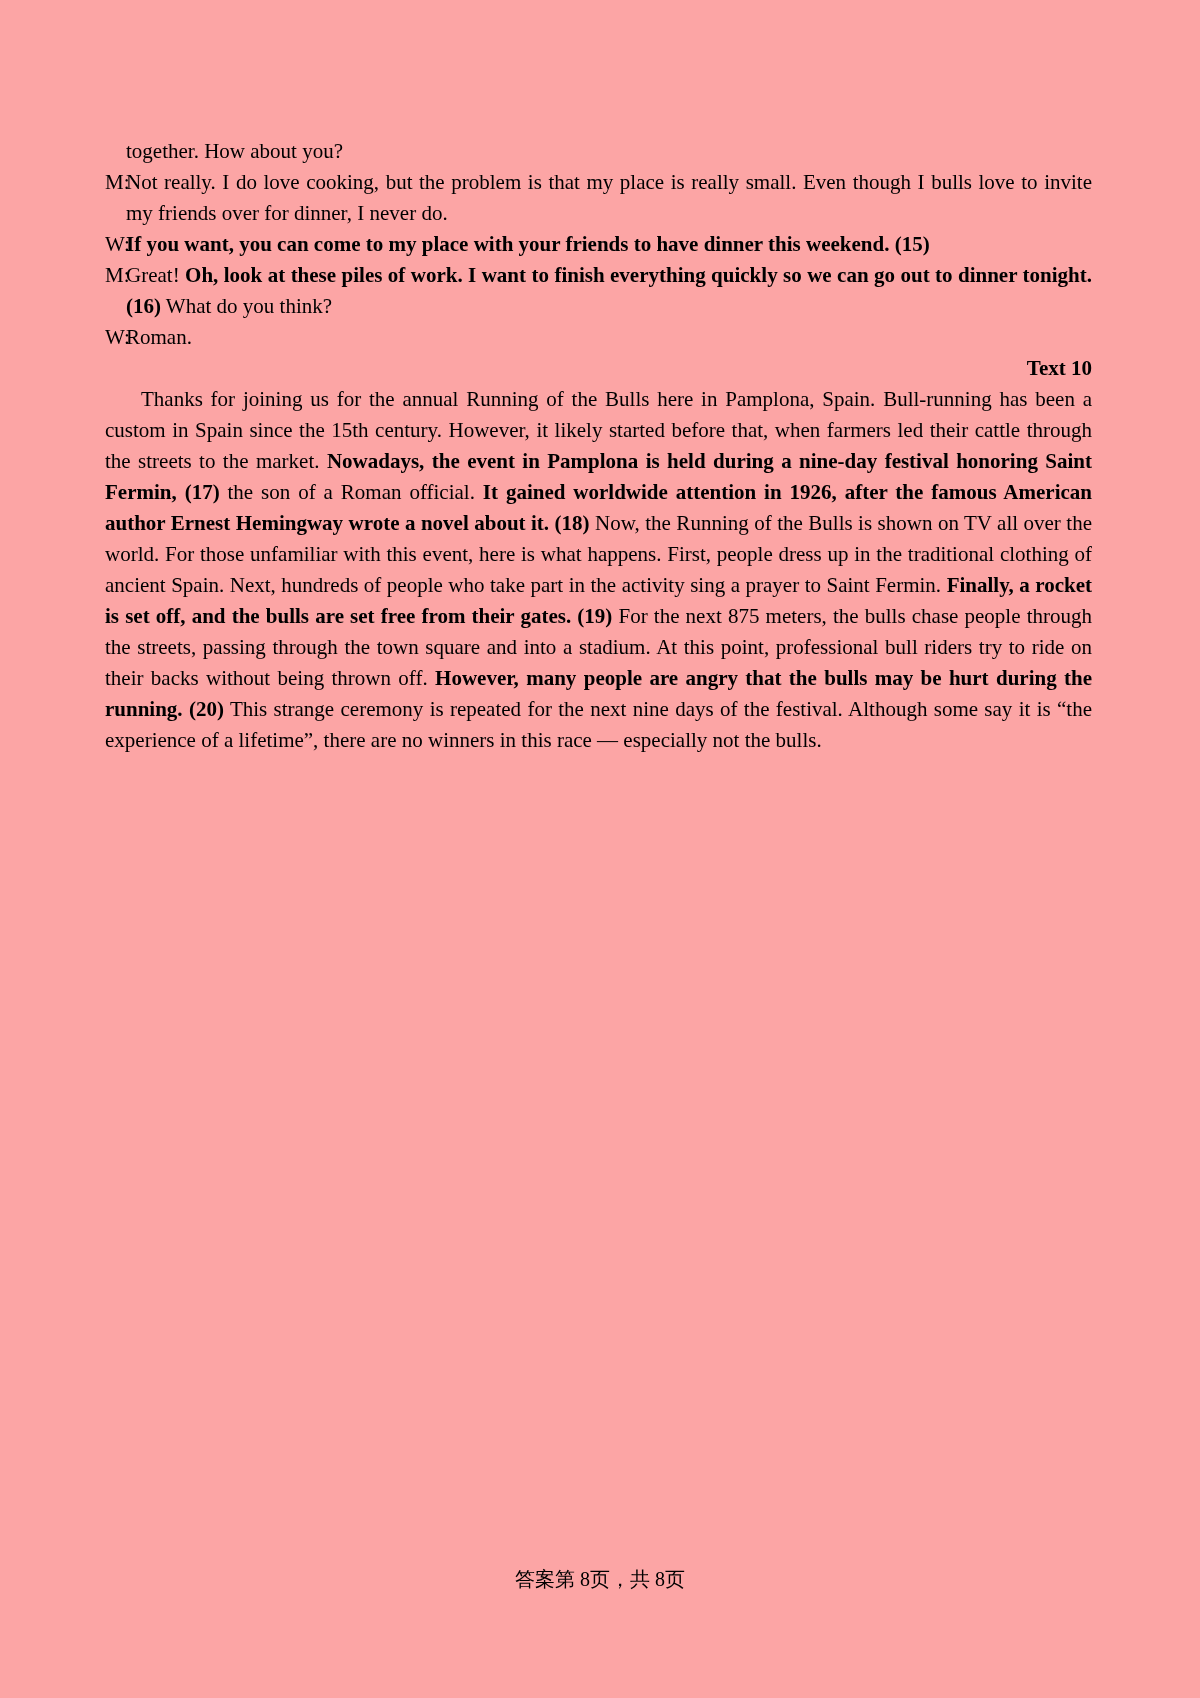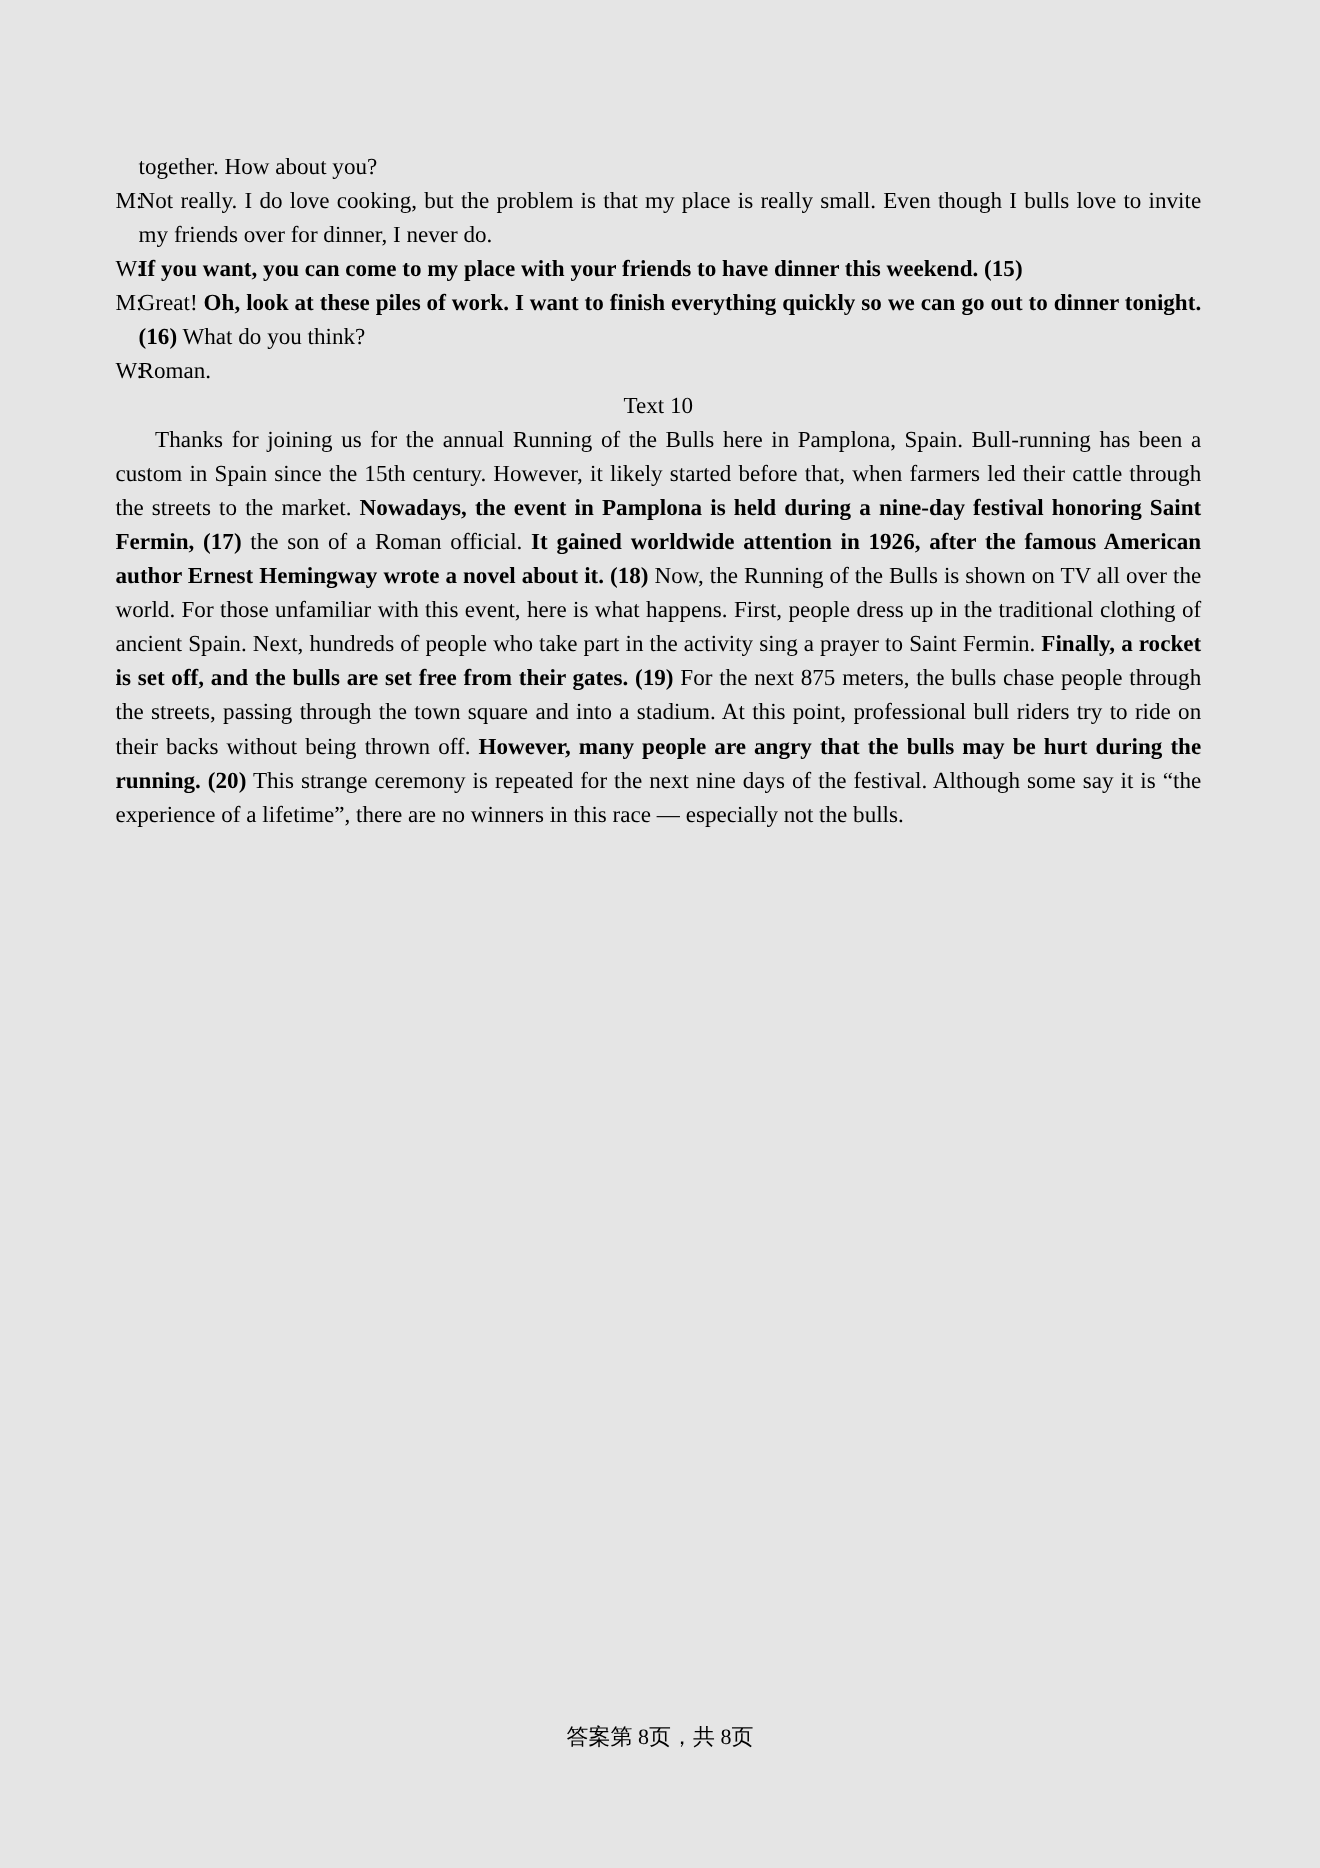--- a/index.html
+++ b/index.html
@@ -4,21 +4,21 @@
 <style>
   html, body {
     margin: 0;
     padding: 0;
     background: #ffffff;
   }
   .page {
     position: relative;
     width: 1200px;
     height: 1698px;
-    background: #e5e5e5;
+    background: #fca5a5;
     color: #000000;
     font-family: "Liberation Serif", "DejaVu Serif", serif;
     font-size: 21px;
     line-height: 31px;
     overflow: hidden;
   }
   .content {
     position: absolute;
     left: 105px;
     top: 136px;
@@ -28,22 +28,22 @@
     position: relative;
     padding-left: 21px;
     text-align: justify;
   }
   .speaker {
     position: absolute;
     left: 0;
     top: 0;
   }
   .heading {
-    font-weight: normal;
-    text-align: center;
+    font-weight: bold;
+    text-align: right;
   }
   .para {
     margin: 0;
     text-align: justify;
     text-indent: 36px;
   }
   .b {
     font-weight: bold;
   }
   .small {

